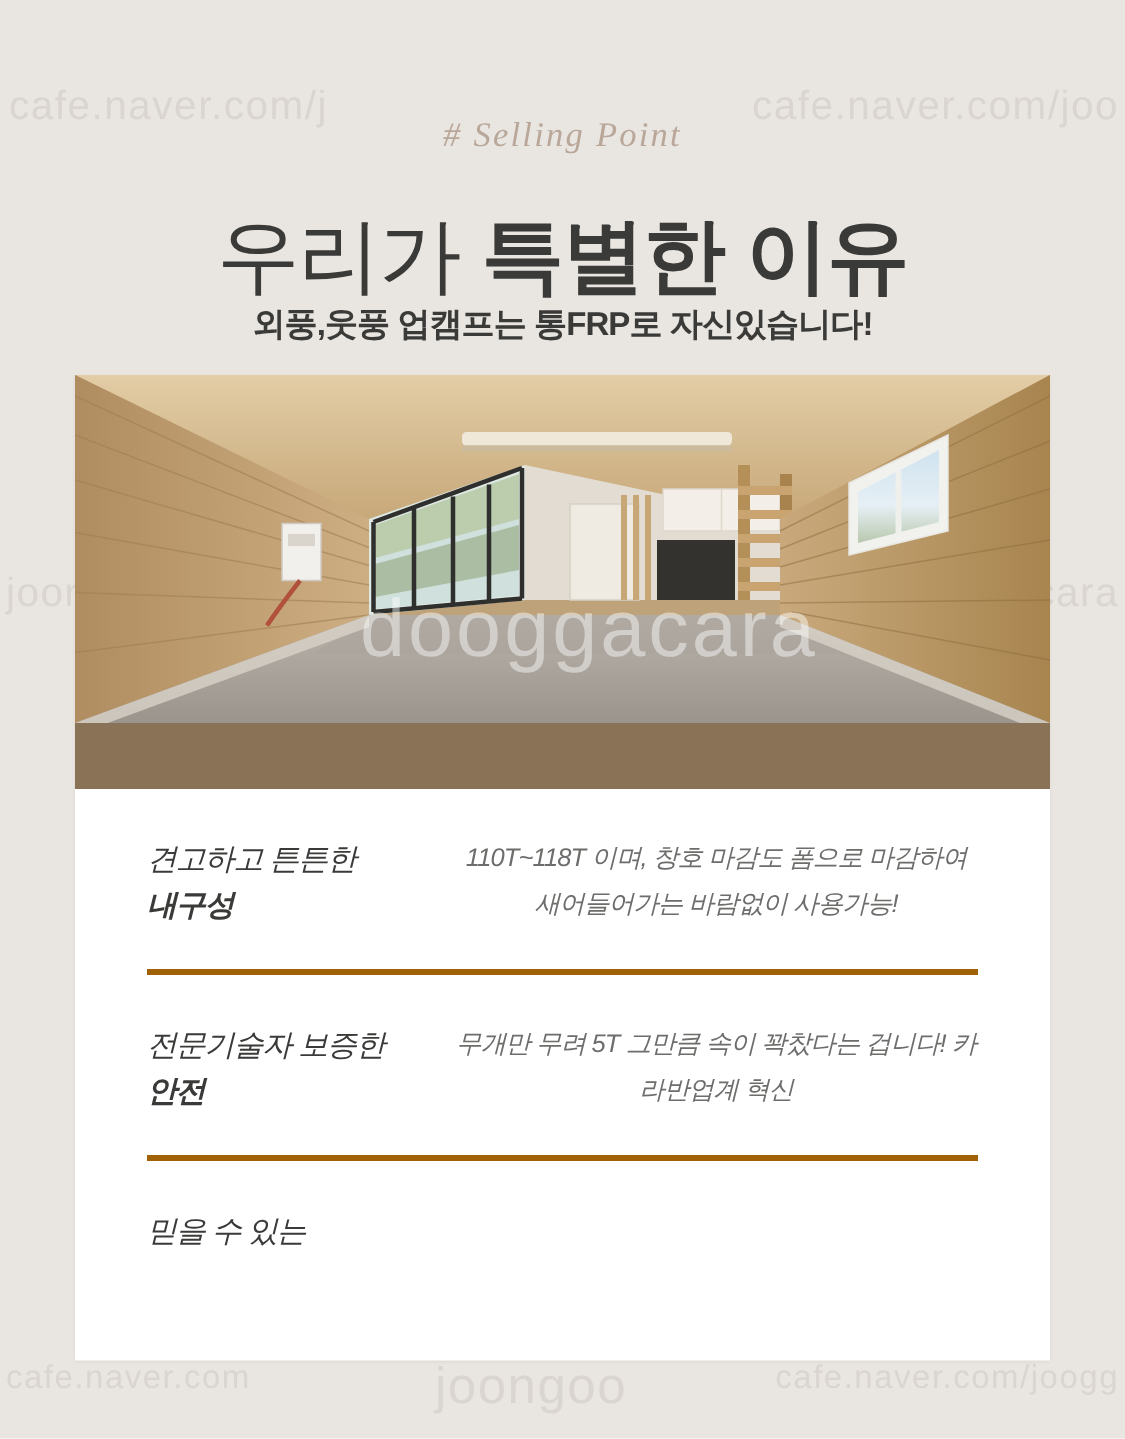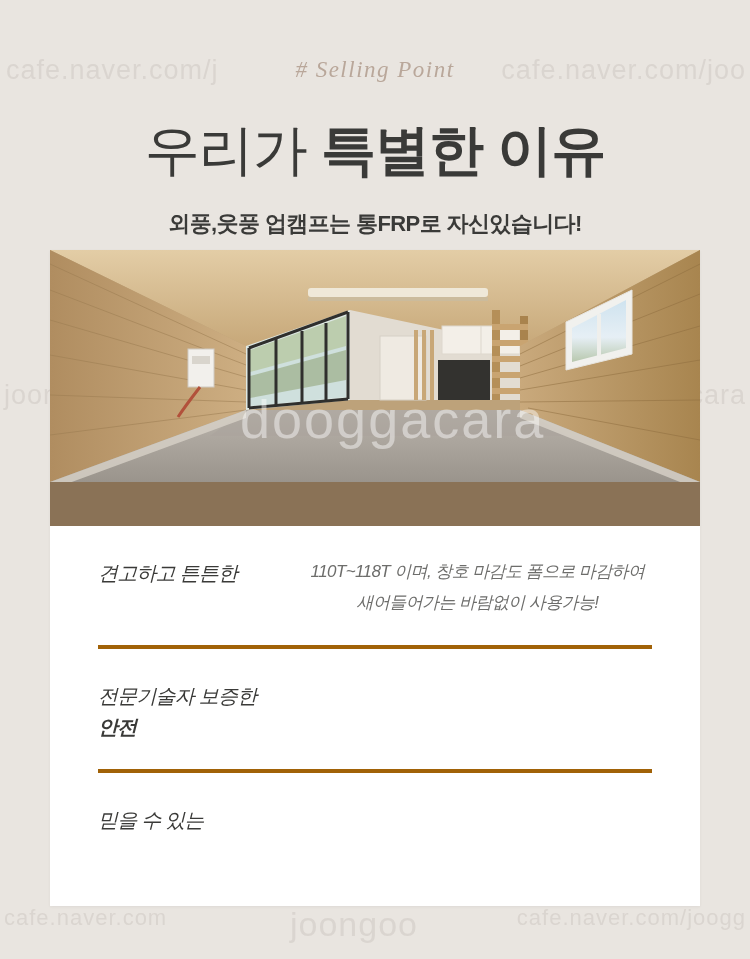--- a/index.html
+++ b/index.html
@@ -23,21 +23,21 @@
     box-sizing: border-box;
   }
 
   .eyebrow {
     text-align: center;
     font-family: "Liberation Serif", serif;
     font-style: italic;
     font-size: 23px;
     letter-spacing: 1.5px;
     color: #b9a79a;
-    padding-top: 58px;
+    padding-top: 78px;
     line-height: 1;
   }
 
   .headline {
     text-align: center;
     font-size: 55px;
     font-weight: bold;
     color: #3a3a38;
     letter-spacing: -1px;
     margin-top: 39px;
@@ -46,21 +46,20 @@
   }
   .headline .light {
     font-weight: normal;
   }
 
   .subline {
     text-align: center;
     font-size: 22px;
     font-weight: bold;
     color: #3a3a38;
-    margin-top: 28px;
     letter-spacing: -0.6px;
   }
 
   
   .card {
     position: absolute;
     left: 50px;
     top: 250px;
     width: 650px;
     background: #fff;
@@ -263,29 +262,31 @@
         <polygon points="470,160 650,232 650,240 470,168" fill="#d8d2c8" opacity="0.8"></polygon>
       </svg>
       <div class="wm" style="left:190px; top:138px; font-size:54px; letter-spacing:2px;">dooggacara</div>
     </div>
 
     <div class="features">
 
       <div class="feature-row">
         <div class="feature-title">
           <span>견고하고 튼튼한</span>
+          <span class="strong">내구성</span>
         </div>
         <div class="feature-desc">110T~118T 이며, 창호 마감도 폼으로 마감하여 새어들어가는 바람없이 사용가능!</div>
       </div>
 
       <div class="feature-row">
         <div class="feature-title">
           <span>전문기술자 보증한</span>
           <span class="strong">안전</span>
         </div>
+        <div class="feature-desc">무개만 무려 5T 그만큼 속이 꽉찼다는 겁니다! 카라반업계 혁신</div>
       </div>
 
       <div class="feature-row">
         <div class="feature-title">
           <span>믿을 수 있는</span>
         </div>
       </div>
 
     </div>
   </div>

